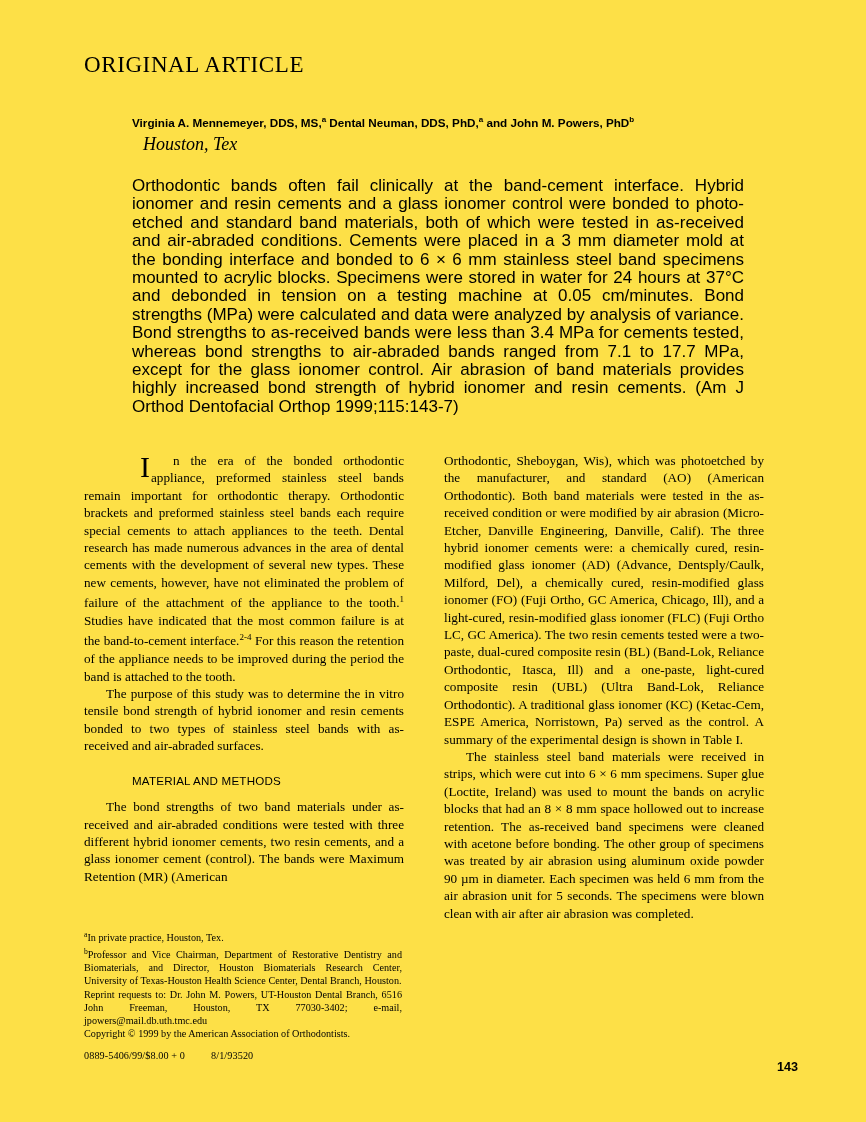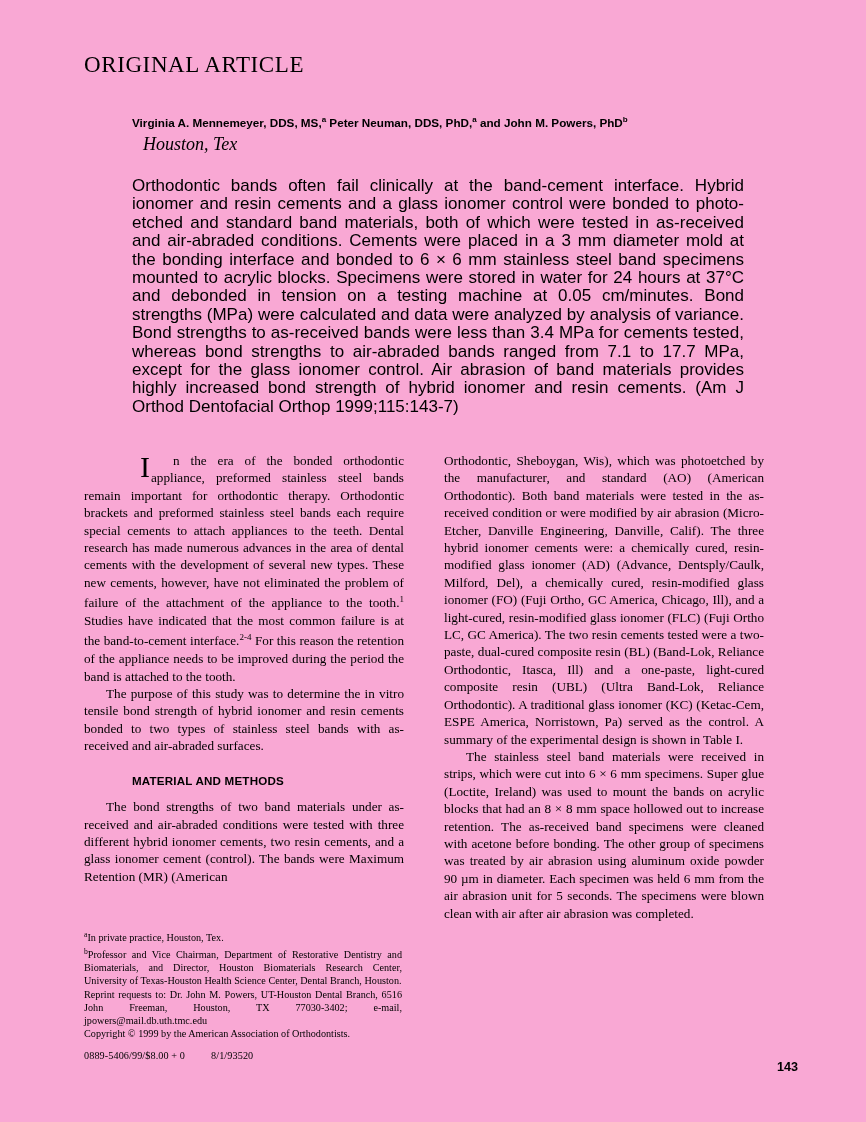--- a/index.html
+++ b/index.html
@@ -13,21 +13,21 @@
     position: relative;
     font-family: "Liberation Serif", serif;
     color: #000000;
     overflow: hidden;
   }
   .page {
     position: absolute;
     left: 0; top: 0;
     width: 866px;
     height: 1122px;
-    background: #f9a8d4;
+    background: #fde047;
   }
   .content {
     position: absolute;
     left: 84px;
     top: 52px;
     width: 700px;
   }
 
   
   .article-type {
@@ -115,21 +115,21 @@
     font-family: "Liberation Serif", serif;
     font-size: 30px;
     line-height: 26px;
     padding: 2px 1px 0 34px;
     font-weight: normal;
   }
 
   h2.section {
     font-family: "Liberation Sans", sans-serif;
     font-size: 11.6px;
-    font-weight: bold;
+    font-weight: normal;
     letter-spacing: 0.2px;
     margin: 17px 0 9px 0;
     text-indent: 0;
     padding-left: 48px;
   }
 
   
   .footnotes {
     position: absolute;
     left: 84px;
@@ -161,21 +161,21 @@
 </head>
 <body>
 
 <div class="page">
 
   <div class="content">
     <div class="article-type">ORIGINAL ARTICLE</div>
 
     <div class="authors-block">
       <div class="authors">
-        <span>Virginia A. Mennemeyer, DDS, MS,</span><sup>a</sup><span> Peter Neuman, DDS, PhD,</span><sup>a</sup><span> and John M. Powers, PhD</span><sup>b</sup>
+        <span>Virginia A. Mennemeyer, DDS, MS,</span><sup>a</sup><span> Dental Neuman, DDS, PhD,</span><sup>a</sup><span> and John M. Powers, PhD</span><sup>b</sup>
       </div>
       <div class="affil-city">Houston, Tex</div>
       <div class="abstract">Orthodontic bands often fail clinically at the band-cement interface. Hybrid ionomer and resin cements and a glass ionomer control were bonded to photo-etched and standard band materials, both of which were tested in as-received and air-abraded conditions. Cements were placed in a 3 mm diameter mold at the bonding interface and bonded to 6 × 6 mm stainless steel band specimens mounted to acrylic blocks. Specimens were stored in water for 24 hours at 37°C and debonded in tension on a testing machine at 0.05 cm/minutes. Bond strengths (MPa) were calculated and data were analyzed by analysis of variance. Bond strengths to as-received bands were less than 3.4 MPa for cements tested, whereas bond strengths to air-abraded bands ranged from 7.1 to 17.7 MPa, except for the glass ionomer control. Air abrasion of band materials provides highly increased bond strength of hybrid ionomer and resin cements. (Am J Orthod Dentofacial Orthop 1999;115:143-7)</div>
     </div>
   </div>
 
   <div class="columns">
 
     <div class="col left">
       <p class="dropcap-para"><span class="dropcap">I</span><span>n the era of the bonded orthodontic appliance, preformed stainless steel bands remain important for orthodontic therapy. Orthodontic brackets and preformed stainless steel bands each require special cements to attach appliances to the teeth. Dental research has made numerous advances in the area of dental cements with the development of several new types. These new cements, however, have not eliminated the problem of failure of the attachment of the appliance to the tooth.</span><sup>1</sup><span> Studies have indicated that the most common failure is at the band-to-cement interface.</span><sup>2-4</sup><span> For this reason the retention of the appliance needs to be improved during the period the band is attached to the tooth.</span></p>

